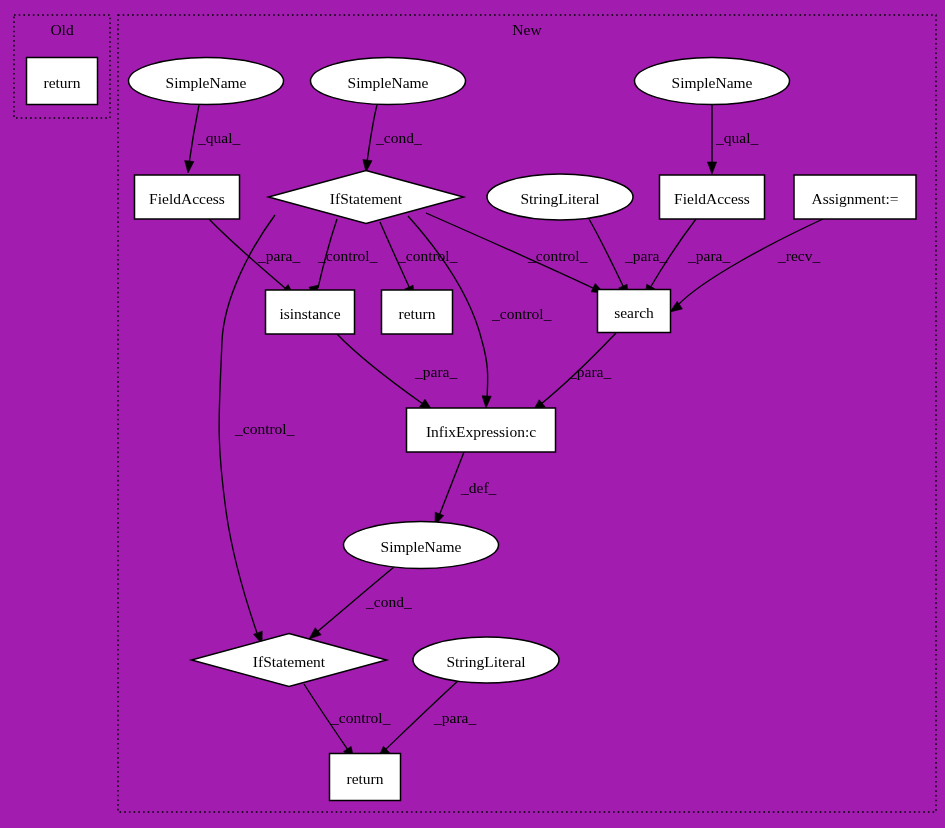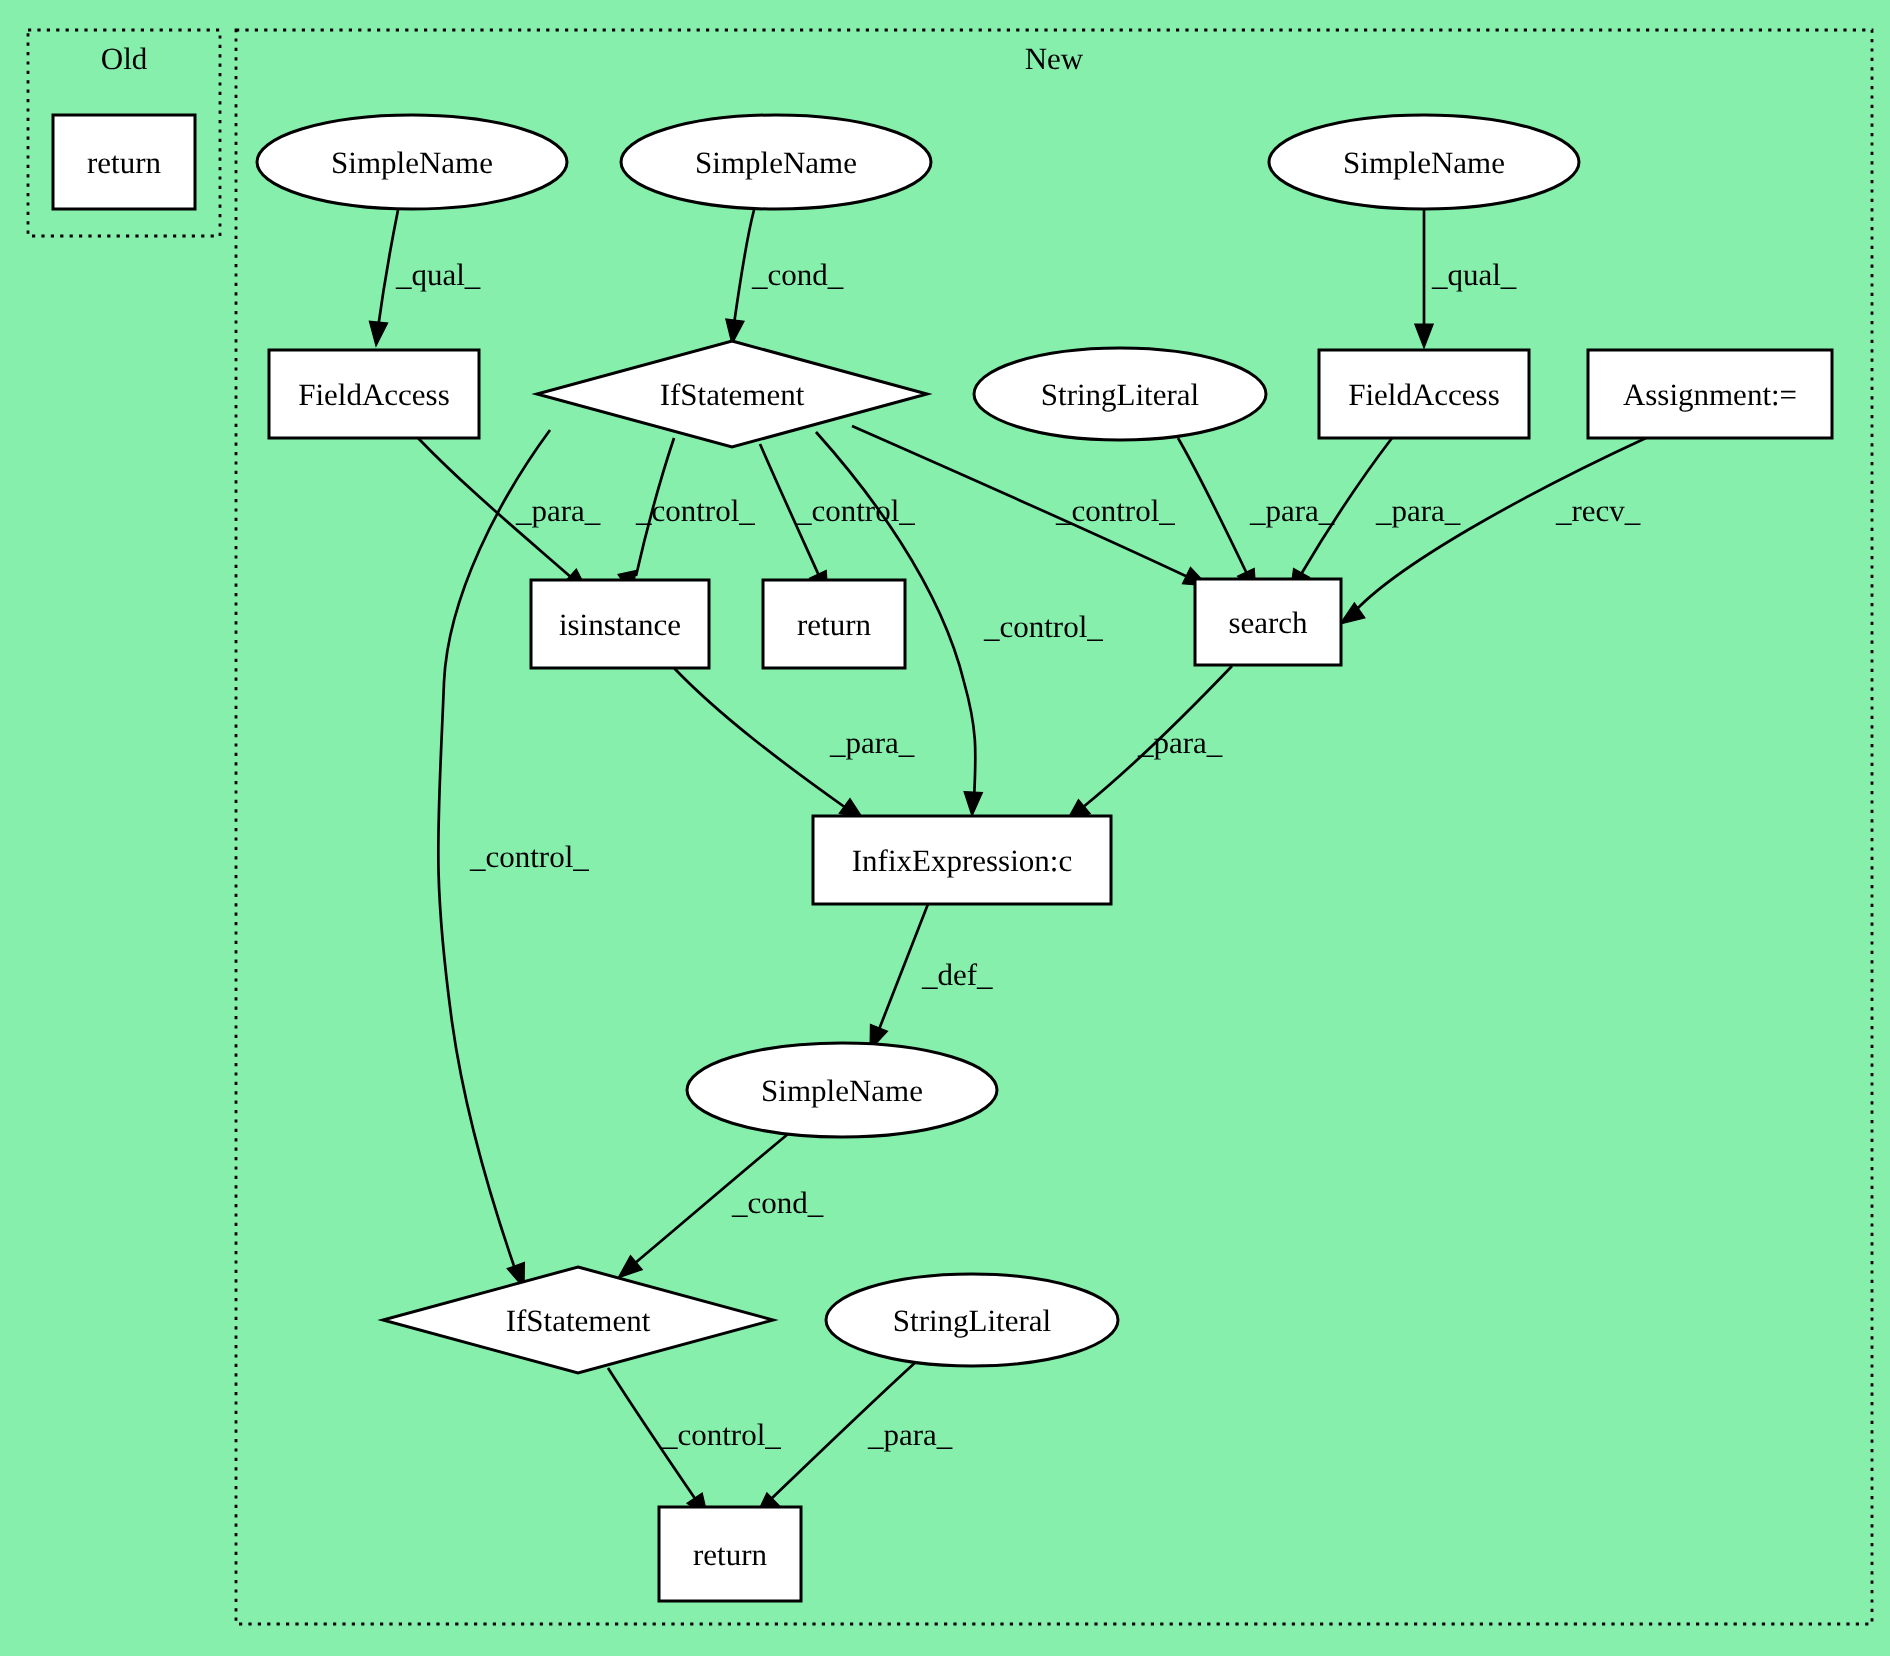--- a/index.html
+++ b/index.html
@@ -8,21 +8,21 @@
     background: #ffffff;
   }
   body {
     font-family: "Liberation Serif", "DejaVu Serif", serif;
   }
   #canvas-wrap {
     position: relative;
     width: 945px;
     height: 828px;
     overflow: hidden;
-    background: #86efac;
+    background: #a21caf;
   }
   svg#graph {
     display: block;
     width: 945px;
     height: 828px;
   }
   .cluster-rect {
     fill: none;
     stroke: #000000;
     stroke-width: 1.4;

